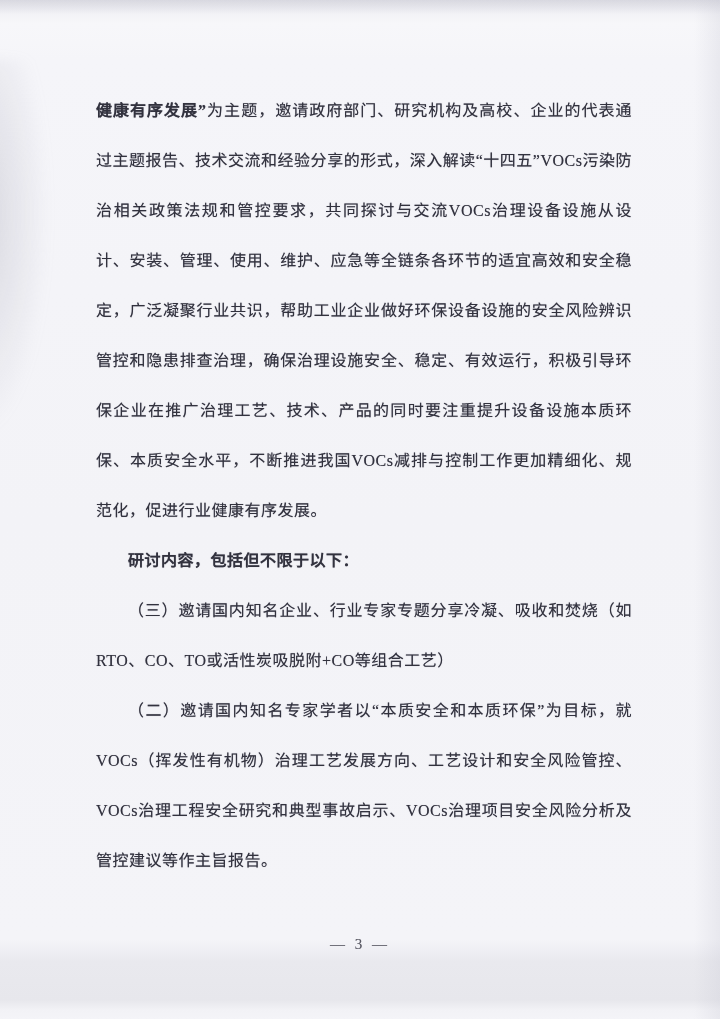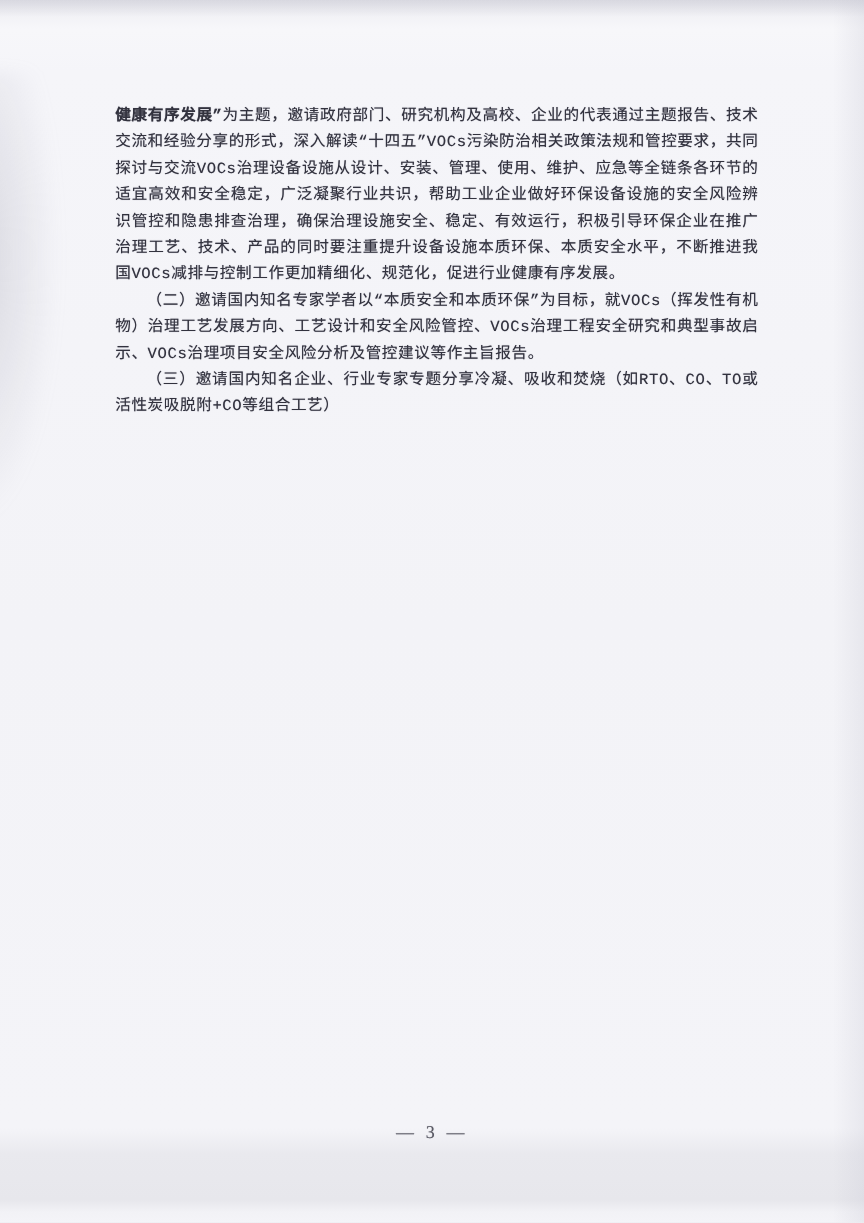--- a/index.html
+++ b/index.html
@@ -39,27 +39,26 @@
     right: 0; top: 0;
     width: 26px; height: 100%;
     background: linear-gradient(270deg, rgba(200,200,212,0.28), rgba(200,200,212,0));
   }
   .doc-body {
     position: absolute;
     left: 96px;
     top: 86px;
     width: 536px;
     color: var(--ink, #32323e);
-    font-size: 13px;
-    line-height: 22px;
+    font-size: 16px;
+    line-height: 50px;
     letter-spacing: 0.5px;
     text-align: justify;
     text-justify: inter-character;
     text-shadow: 0 0 0.7px rgba(54,54,74,0.55);
-    font-family: Liberation Mono, monospace;
   }
   .doc-body p.para {
     margin: 0;
   }
   .doc-body p.para.indent {
     text-indent: 2em;
   }
   .doc-body b {
     font-weight: bold;
     color: var(--ink, #32323e);
@@ -79,18 +78,19 @@
 </head>
 <body>
 
 <div class="scan-page">
   <div class="smudge-top-edge"></div>
   <div class="smudge-top-left"></div>
   <div class="smudge-right-edge"></div>
 
   <div class="doc-body">
       <p class="para"><b>健康有序发展”</b><span>为主题，邀请政府部门、研究机构及高校、企业的代表通过主题报告、技术交流和经验分享的形式，深入解读“十四五”VOCs污染防治相关政策法规和管控要求，共同探讨与交流VOCs治理设备设施从设计、安装、管理、使用、维护、应急等全链条各环节的适宜高效和安全稳定，广泛凝聚行业共识，帮助工业企业做好环保设备设施的安全风险辨识管控和隐患排查治理，确保治理设施安全、稳定、有效运行，积极引导环保企业在推广治理工艺、技术、产品的同时要注重提升设备设施本质环保、本质安全水平，不断推进我国VOCs减排与控制工作更加精细化、规范化，促进行业健康有序发展。</span></p>
+      <p class="para indent"><b>研讨内容，包括但不限于以下：</b></p>
+      <p class="para indent"><span>（三）邀请国内知名企业、行业专家专题分享冷凝、吸收和焚烧（如RTO、CO、TO或活性炭吸脱附+CO等组合工艺）</span></p>
       <p class="para indent"><span>（二）邀请国内知名专家学者以“本质安全和本质环保”为目标，就VOCs（挥发性有机物）治理工艺发展方向、工艺设计和安全风险管控、VOCs治理工程安全研究和典型事故启示、VOCs治理项目安全风险分析及管控建议等作主旨报告。</span></p>
-      <p class="para indent"><span>（三）邀请国内知名企业、行业专家专题分享冷凝、吸收和焚烧（如RTO、CO、TO或活性炭吸脱附+CO等组合工艺）</span></p>
     </div>
 
   <div class="page-number">— 3 —</div>
 </div>
 
 </body></html>

